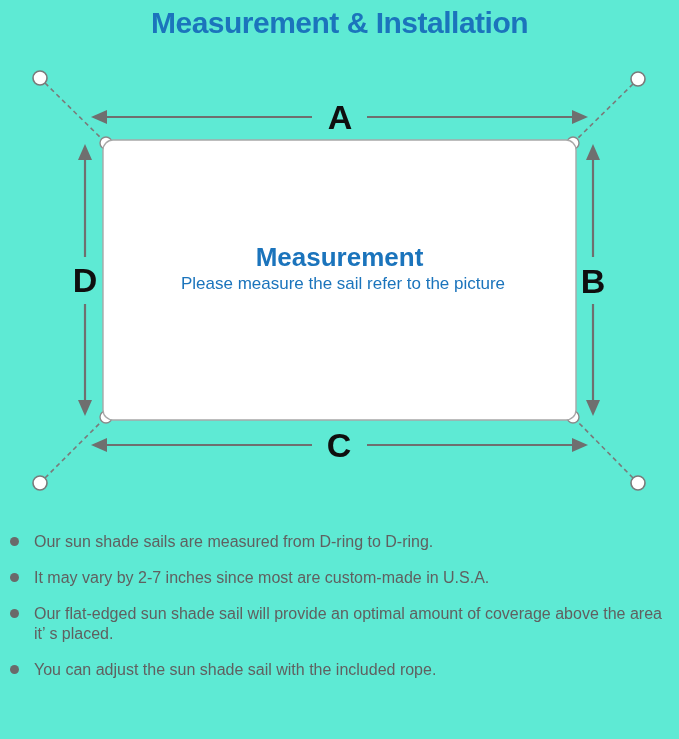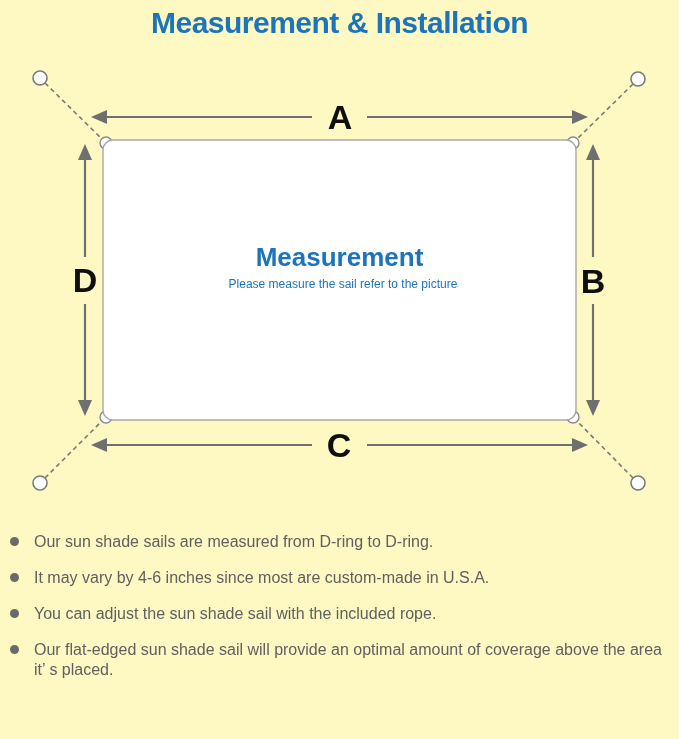--- a/index.html
+++ b/index.html
@@ -5,42 +5,42 @@
   :root{
     --accent-blue:#1b74bc;
     --line-gray:#7a7a7a;
     --label-black:#0f0f0f;
     --note-gray:#606060;
   }
   *{box-sizing:border-box;}
   body{margin:0;background:#ffffff;}
   .page{
     width:679px;height:739px;position:relative;overflow:hidden;
-    background:#fef9c3;font-family:"Liberation Sans",sans-serif;
+    background:#5eead4;font-family:"Liberation Sans",sans-serif;
   }
   .page-title{
     margin:0;padding-top:5px;text-align:center;
     font-size:30px;line-height:36px;font-weight:700;letter-spacing:-0.5px;
     color:var(--accent-blue);
   }
   .diagram{position:relative;width:679px;height:470px;margin-top:9px;}
   .diagram svg{position:absolute;left:0;top:0;}
   .dash{stroke:var(--line-gray);stroke-width:1.6;stroke-dasharray:4.5 3.5;fill:none;}
   .anchor{fill:#ffffff;stroke:var(--line-gray);stroke-width:1.6;}
   .ring{fill:#ffffff;stroke:#8a8a8a;stroke-width:1.4;}
   .sail{fill:#ffffff;stroke:#a8a8a8;stroke-width:1.4;}
   .arrow{stroke:#6f6f6f;stroke-width:2.2;fill:none;}
   .head{fill:#6f6f6f;stroke:none;}
   .dim{font-family:"Liberation Sans",sans-serif;font-weight:700;font-size:34px;fill:var(--label-black);}
   .center-text{position:absolute;left:0;right:0;top:192px;text-align:center;}
   .center-title{
     margin:0;font-size:26px;line-height:30px;font-weight:700;color:var(--accent-blue);
   }
   .center-subtitle{
-    margin:2px 0 0 7px;font-size:12px;line-height:20px;color:var(--accent-blue);
+    margin:2px 0 0 7px;font-size:17px;line-height:20px;color:var(--accent-blue);
   }
   .notes{margin:0;padding:12px 12px 0 10px;list-style:none;}
   .note{
     display:flex;gap:15px;margin-bottom:16px;
     color:var(--note-gray);font-size:16px;line-height:20px;
   }
   .dot{width:9px;height:9px;border-radius:50%;background:#6a6a6a;flex:0 0 auto;margin-top:5px;}
 </style>
 </head>
 <body>
@@ -108,25 +108,25 @@
     </div>
   </div>
 
   <ul class="notes">
     <li class="note">
       <span class="dot"></span>
       <span>Our sun shade sails are measured from D-ring to D-ring.</span>
     </li>
     <li class="note">
       <span class="dot"></span>
-      <span>It may vary by 4-6 inches since most are custom-made in U.S.A.</span>
+      <span>It may vary by 2-7 inches since most are custom-made in U.S.A.</span>
+    </li>
+    <li class="note">
+      <span class="dot"></span>
+      <span>Our flat-edged sun shade sail will provide an optimal amount of coverage above the area it’ s placed.</span>
     </li>
     <li class="note">
       <span class="dot"></span>
       <span>You can adjust the sun shade sail with the included rope.</span>
-    </li>
-    <li class="note">
-      <span class="dot"></span>
-      <span>Our flat-edged sun shade sail will provide an optimal amount of coverage above the area it’ s placed.</span>
     </li>
   </ul>
 
 </div>
 
 </body></html>

